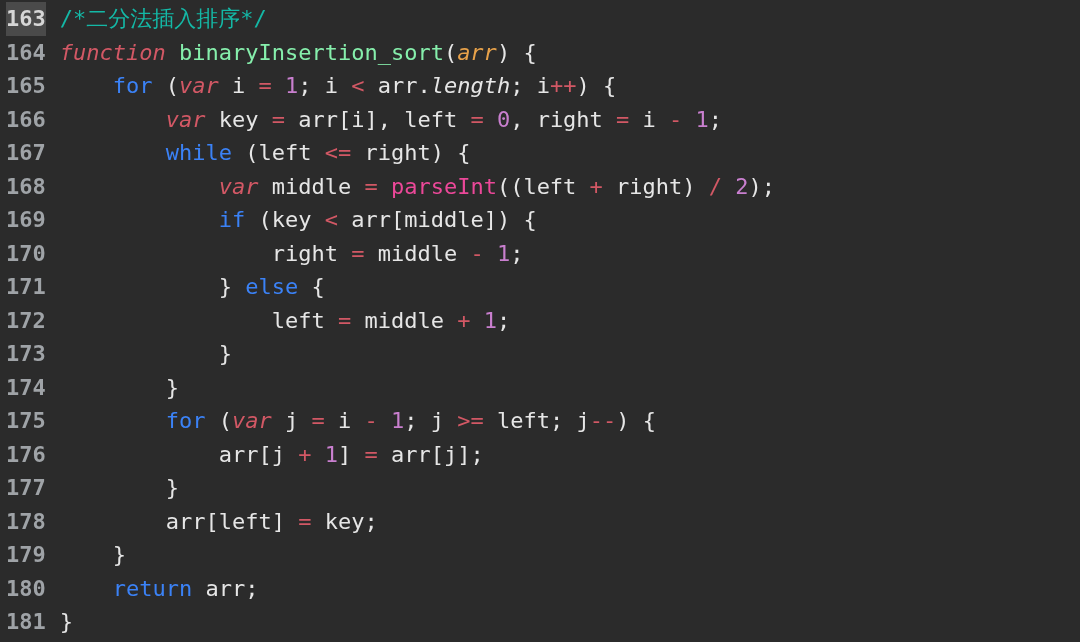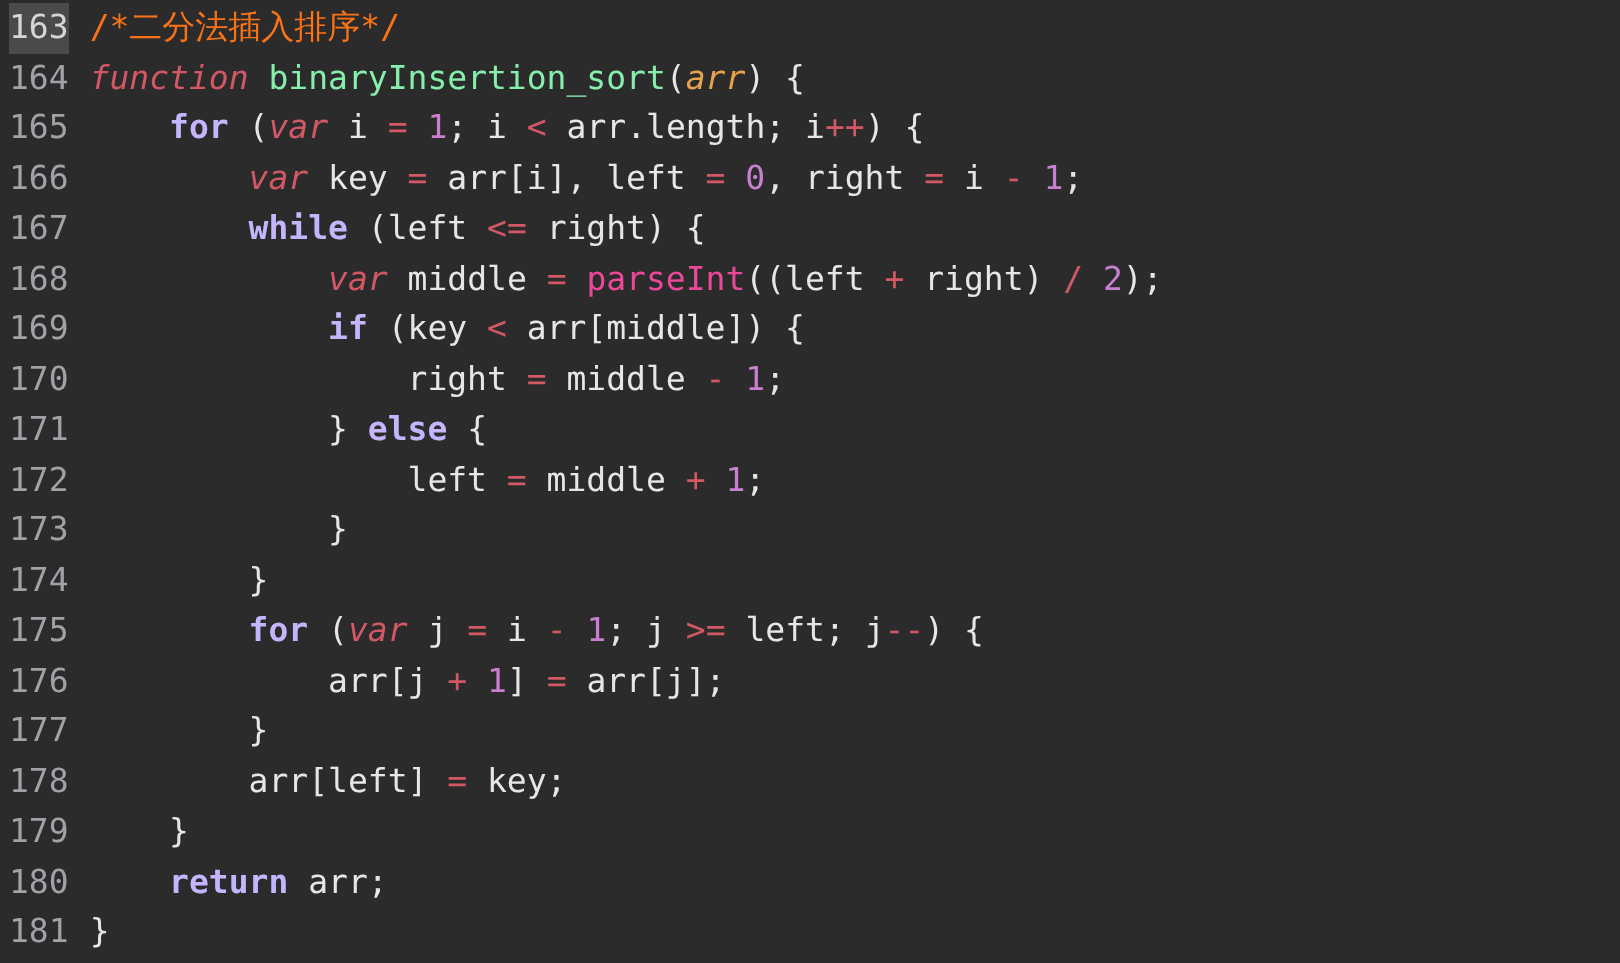--- a/index.html
+++ b/index.html
@@ -17,45 +17,46 @@
     white-space: pre;
     display: flex;
     align-items: flex-start;
     padding-top: 2px;
   }
   .gutter {
     color: #9fa3a7;
     text-align: right;
     padding: 0 10px 0 6px;
     user-select: none;
+    font-weight: bold;
   }
   .gutter .ln {
     display: block;
     height: 33.5px;
   }
   .gutter .ln.active {
     background: #4a4a4a;
     color: #d6d6d6;
   }
   .code {
     color: #e6e6e6;
     padding-left: 4px;
   }
   .code .line {
     display: block;
     height: 33.5px;
   }
-  .tok-comment   { color: #f97316; }
-  .tok-keyword   { color: #c4b5fd; font-weight: bold; }           
+  .tok-comment   { color: #14b8a6; }
+  .tok-keyword   { color: #3b82f6; }           
   .tok-storage   { color: #d25865; font-style: italic; } 
   .tok-funcdef   { color: #86efac; }
   .tok-builtin   { color: #ec4899; }
   .tok-param     { color: #e8a24a; font-style: italic; }
   .tok-ident     { color: #e6e6e6; }
-  .tok-prop      { color: #e6e6e6; }
+  .tok-prop      { color: #e6e6e6; font-style: italic; }
   .tok-number    { color: #c97fcf; }
   .tok-op        { color: #d25865; }
   .tok-punct     { color: #e6e6e6; }
 </style>
 </head>
 <body>
 
 <div class="editor">
   <div class="gutter"><span class="ln active">163</span><span class="ln">164</span><span class="ln">165</span><span class="ln">166</span><span class="ln">167</span><span class="ln">168</span><span class="ln">169</span><span class="ln">170</span><span class="ln">171</span><span class="ln">172</span><span class="ln">173</span><span class="ln">174</span><span class="ln">175</span><span class="ln">176</span><span class="ln">177</span><span class="ln">178</span><span class="ln">179</span><span class="ln">180</span><span class="ln">181</span></div>
   <div class="code"><span class="line"><span class="tok-comment">/*二分法插入排序*/</span></span><span class="line"><span class="tok-storage">function</span><span> </span><span class="tok-funcdef">binaryInsertion_sort</span><span class="tok-punct">(</span><span class="tok-param">arr</span><span class="tok-punct">)</span><span> </span><span class="tok-punct">{</span></span><span class="line"><span>    </span><span class="tok-keyword">for</span><span class="tok-punct"> (</span><span class="tok-storage">var</span><span class="tok-ident"> i </span><span class="tok-op">=</span><span> </span><span class="tok-number">1</span><span class="tok-punct">; i </span><span class="tok-op">&lt;</span><span class="tok-ident"> arr</span><span class="tok-punct">.</span><span class="tok-prop">length</span><span class="tok-punct">; i</span><span class="tok-op">++</span><span class="tok-punct">) </span><span class="tok-punct">{</span></span><span class="line"><span>        </span><span class="tok-storage">var</span><span class="tok-ident"> key </span><span class="tok-op">=</span><span class="tok-ident"> arr[i], left </span><span class="tok-op">=</span><span> </span><span class="tok-number">0</span><span class="tok-ident">, right </span><span class="tok-op">=</span><span class="tok-ident"> i </span><span class="tok-op">-</span><span> </span><span class="tok-number">1</span><span class="tok-punct">;</span></span><span class="line"><span>        </span><span class="tok-keyword">while</span><span class="tok-ident"> (left </span><span class="tok-op">&lt;=</span><span class="tok-ident"> right) </span><span class="tok-punct">{</span></span><span class="line"><span>            </span><span class="tok-storage">var</span><span class="tok-ident"> middle </span><span class="tok-op">=</span><span> </span><span class="tok-builtin">parseInt</span><span class="tok-ident">((left </span><span class="tok-op">+</span><span class="tok-ident"> right) </span><span class="tok-op">/</span><span> </span><span class="tok-number">2</span><span class="tok-punct">);</span></span><span class="line"><span>            </span><span class="tok-keyword">if</span><span class="tok-ident"> (key </span><span class="tok-op">&lt;</span><span class="tok-ident"> arr[middle]) </span><span class="tok-punct">{</span></span><span class="line"><span class="tok-ident">                right </span><span class="tok-op">=</span><span class="tok-ident"> middle </span><span class="tok-op">-</span><span> </span><span class="tok-number">1</span><span class="tok-punct">;</span></span><span class="line"><span class="tok-punct">            } </span><span class="tok-keyword">else</span><span class="tok-punct"> {</span></span><span class="line"><span class="tok-ident">                left </span><span class="tok-op">=</span><span class="tok-ident"> middle </span><span class="tok-op">+</span><span> </span><span class="tok-number">1</span><span class="tok-punct">;</span></span><span class="line"><span class="tok-punct">            }</span></span><span class="line"><span class="tok-punct">        }</span></span><span class="line"><span>        </span><span class="tok-keyword">for</span><span class="tok-punct"> (</span><span class="tok-storage">var</span><span class="tok-ident"> j </span><span class="tok-op">=</span><span class="tok-ident"> i </span><span class="tok-op">-</span><span> </span><span class="tok-number">1</span><span class="tok-punct">; j </span><span class="tok-op">&gt;=</span><span class="tok-ident"> left; j</span><span class="tok-op">--</span><span class="tok-punct">) </span><span class="tok-punct">{</span></span><span class="line"><span class="tok-ident">            arr[j </span><span class="tok-op">+</span><span> </span><span class="tok-number">1</span><span class="tok-ident">] </span><span class="tok-op">=</span><span class="tok-ident"> arr[j];</span></span><span class="line"><span class="tok-punct">        }</span></span><span class="line"><span class="tok-ident">        arr[left] </span><span class="tok-op">=</span><span class="tok-ident"> key;</span></span><span class="line"><span class="tok-punct">    }</span></span><span class="line"><span>    </span><span class="tok-keyword">return</span><span class="tok-ident"> arr;</span></span><span class="line"><span class="tok-punct">}</span></span></div>

